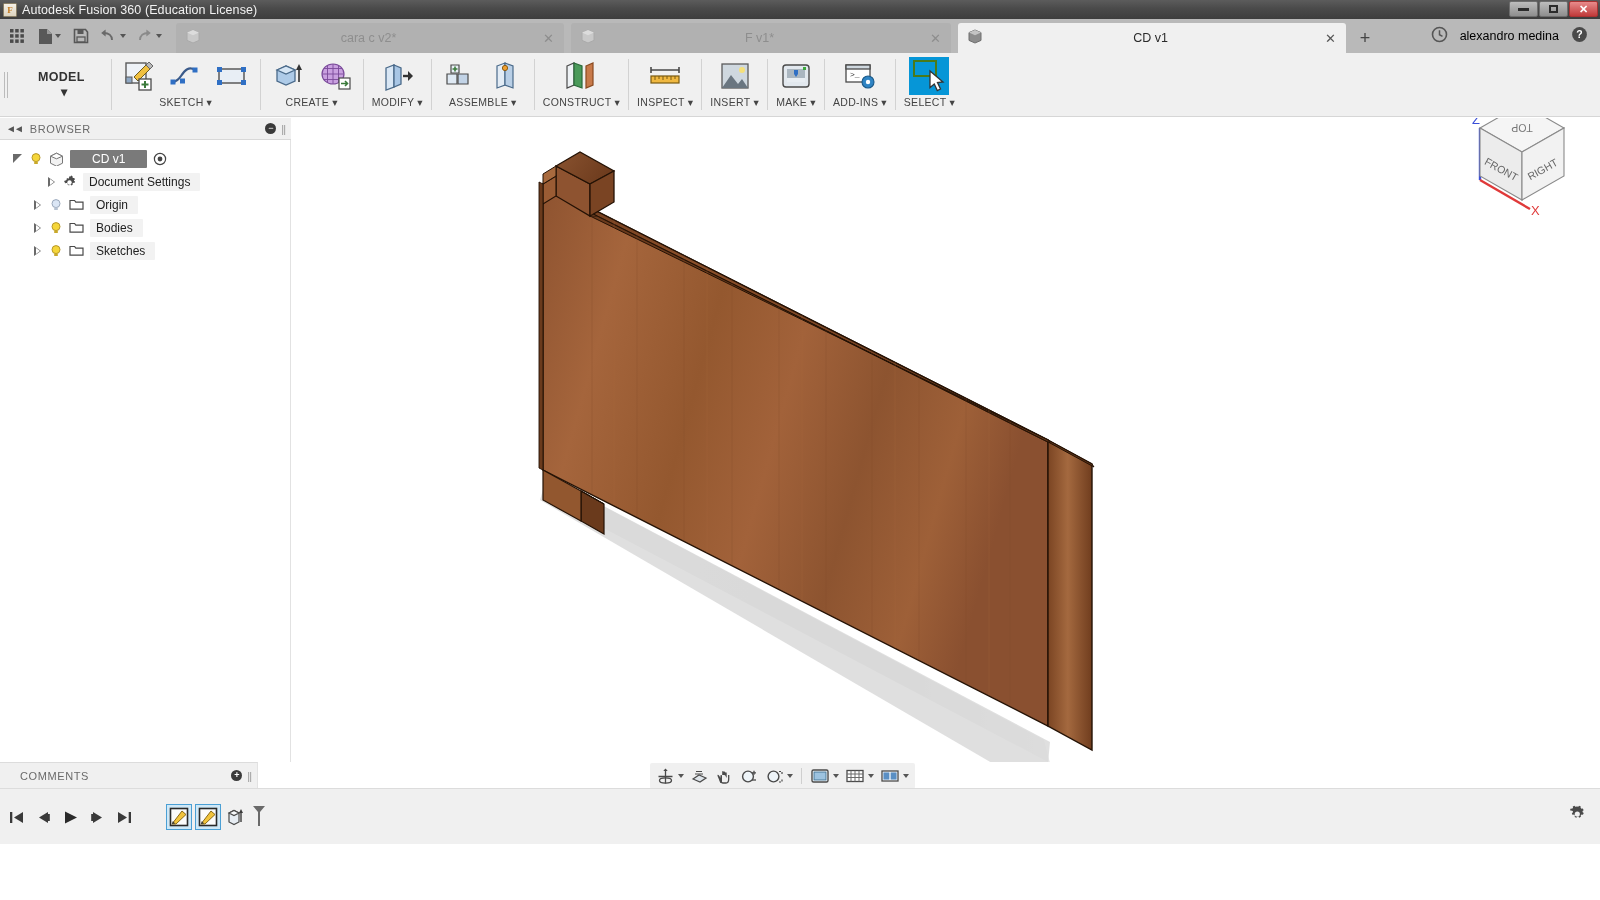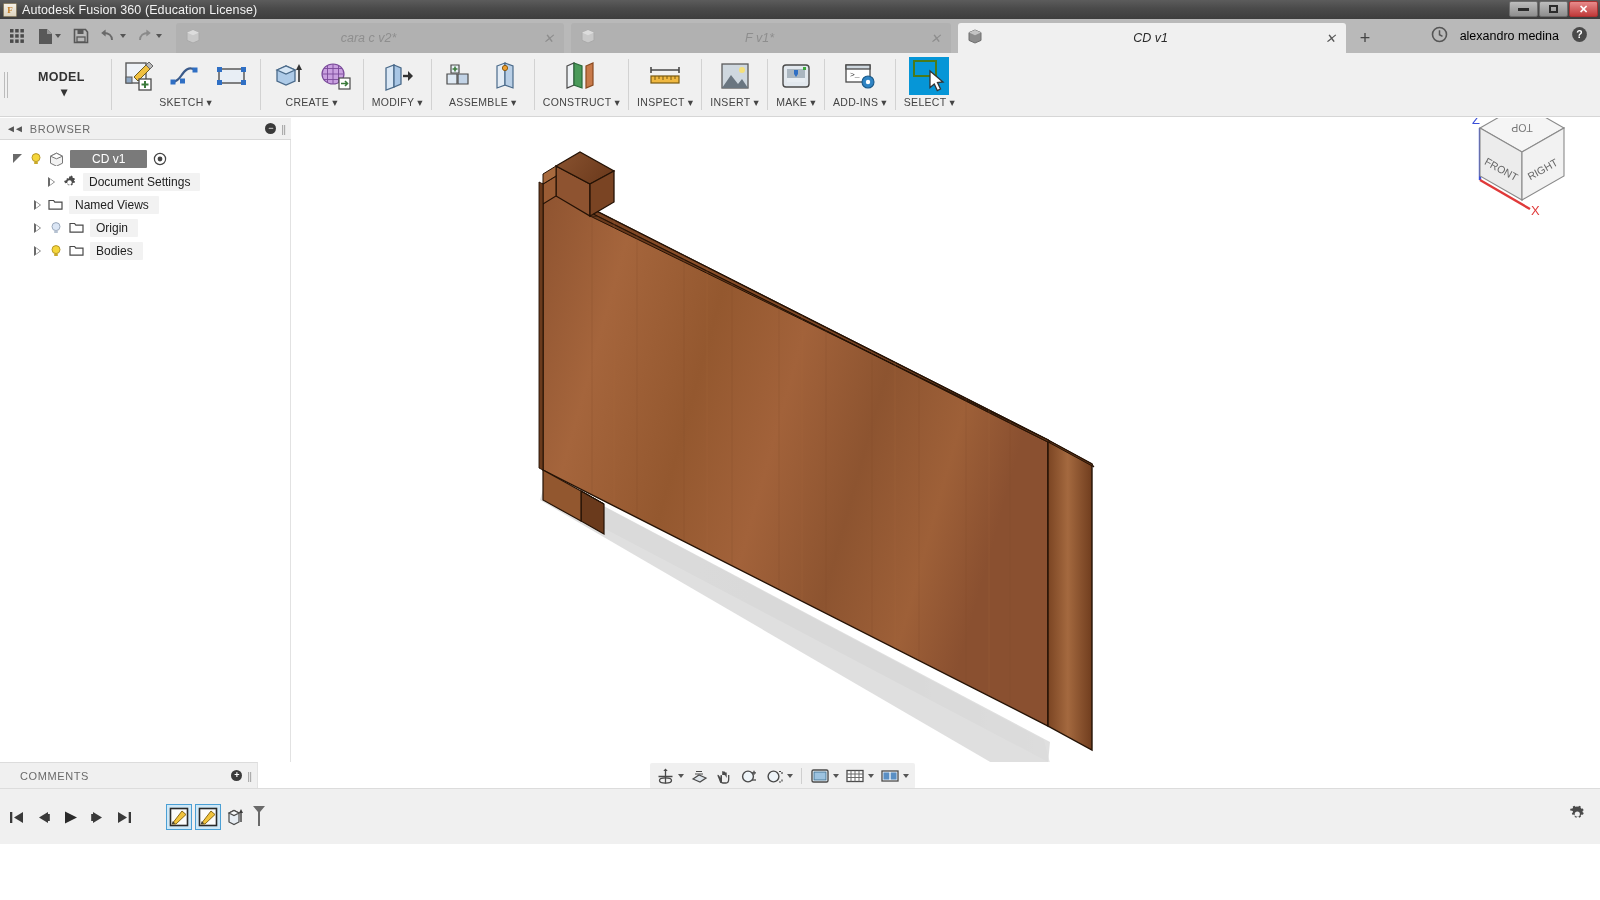--- a/index.html
+++ b/index.html
@@ -52,21 +52,21 @@
     color: #4a4a4a; cursor: default;
   }
   .qa-btn.wide { width: 34px; }
   .caret { width:0;height:0;border-left:3.5px solid transparent;border-right:3.5px solid transparent;border-top:4px solid #555;display:inline-block;margin-left:2px;}
 
   .tabs { display: flex; align-items: flex-end; height: 34px; flex: 1; margin-left: 10px; }
   .tab {
     position: relative; height: 30px; display: flex; align-items: center;
     justify-content: center; gap: 6px; padding: 0 10px;
     background: #b1b1b1; color: #8e8e8e; font-size: 12.5px;
-    border-radius: 3px 3px 0 0; min-width: 200px; font-style: italic;
+    border-radius: 3px 3px 0 0; min-width: 200px;
   }
   .tab .tlabel { flex: 1; text-align: center; }
   .tab .tclose { color: #8d8d8d; font-size: 13px; margin-left: 6px; }
   .tab.active { background: #f0f0f0; color: #2b2b2b; }
   .tab.active .tclose { color: #555; }
   .tab.t1 { width: 388px; min-width: 388px; }
   .tab.t2 { width: 380px; min-width: 380px; margin-left: 7px; }
   .tab.t3 { width: 388px; min-width: 388px; margin-left: 7px; }
   .cube-ico { display:inline-block; }
   .tab-add {
@@ -558,31 +558,20 @@
         </span>
       <span class="folder-ico">
         <svg width="15" height="15" viewBox="0 0 15 15">
             <path d="M7.5 1.2l1.1.3.5-1 1.5.7-.2 1.1.8.8 1.1-.2.7 1.5-1 .5.1 1.1 1 .5-.7 1.5-1.1-.2-.8.8.2 1.1-1.5.7-.5-1-1.1.1-.5 1-1.5-.7.2-1.1-.8-.8-1.1.2L2.2 9l1-.5-.1-1.1-1-.5.7-1.5 1.1.2.8-.8-.2-1.1L6 2.9l.5 1z" fill="#4a4a4a"></path>
             <circle cx="7.5" cy="7.5" r="2.2" fill="#fff"></circle>
           </svg>
       </span>
       <span class="tlabelbox">Document Settings</span>
     </div>
 
-    <div class="trow" style="padding-left:32px">
-      <span class="arrow">
-          <span class="tri-right"></span>
-        </span>
-      <span class="folder-ico">
-        <svg width="15" height="13" viewBox="0 0 15 13">
-            <path d="M1 2.5h4.6l1.2 1.6H14v7H1z" fill="#fff" stroke="#4a4a4a" stroke-width="1.2"></path>
-          </svg>
-      </span>
-      <span class="tlabelbox">Named Views</span>
-    </div>
 
     <div class="trow" style="padding-left:32px">
       <span class="arrow">
           <span class="tri-right"></span>
         </span>
       <span class="bulb">
         <svg width="14" height="14" viewBox="0 0 14 14">
             <circle cx="7" cy="5.6" r="4" fill="#dbe6f5" stroke="#9aa8bb" stroke-width="1"></circle>
             <rect x="5.2" y="9.4" width="3.6" height="2.6" fill="#b6c2d2"></rect>
           </svg>
@@ -606,20 +595,37 @@
           </svg>
       </span>
       <span class="folder-ico">
         <svg width="15" height="13" viewBox="0 0 15 13">
             <path d="M1 2.5h4.6l1.2 1.6H14v7H1z" fill="#fff" stroke="#4a4a4a" stroke-width="1.2"></path>
           </svg>
       </span>
       <span class="tlabelbox">Bodies</span>
     </div>
 
+    <div class="trow" style="padding-left:32px">
+      <span class="arrow">
+          <span class="tri-right"></span>
+        </span>
+      <span class="bulb">
+        <svg width="14" height="14" viewBox="0 0 14 14">
+            <circle cx="7" cy="5.6" r="4" fill="#f5d63a" stroke="#b8982a" stroke-width="1"></circle>
+            <rect x="5.2" y="9.4" width="3.6" height="2.6" fill="#c9a92a"></rect>
+          </svg>
+      </span>
+      <span class="folder-ico">
+        <svg width="15" height="13" viewBox="0 0 15 13">
+            <path d="M1 2.5h4.6l1.2 1.6H14v7H1z" fill="#fff" stroke="#4a4a4a" stroke-width="1.2"></path>
+          </svg>
+      </span>
+      <span class="tlabelbox">Sketches</span>
+    </div>
   </div>
 
   <div class="canvas">
     <svg width="1308" height="644" viewBox="0 0 1308 644">
       <defs>
         <linearGradient id="faceFront" x1="0" y1="0" x2="1" y2="0.3">
           <stop offset="0%" stop-color="#8e5330"></stop>
           <stop offset="18%" stop-color="#a5653c"></stop>
           <stop offset="38%" stop-color="#94582f"></stop>
           <stop offset="55%" stop-color="#a2623a"></stop>

